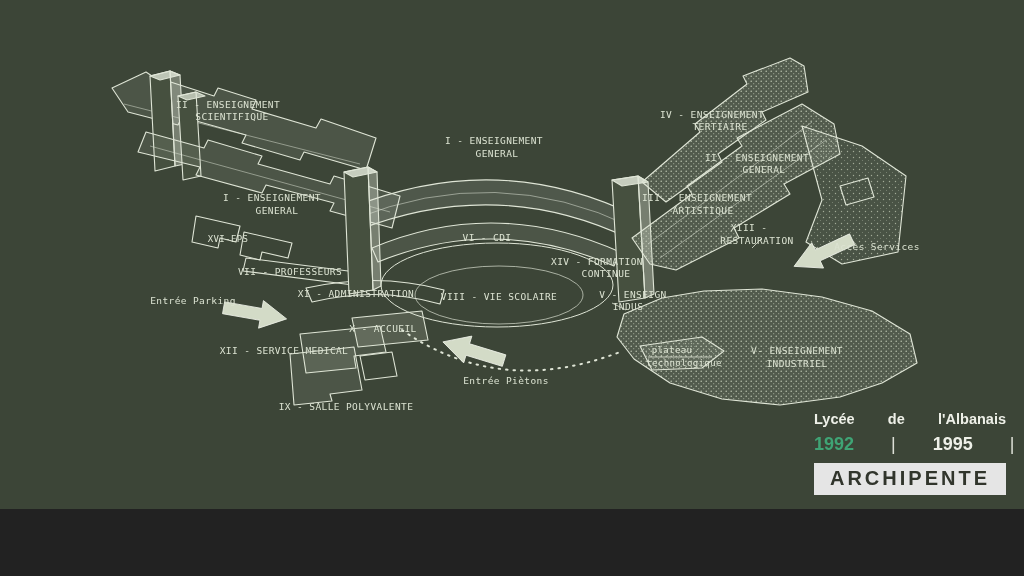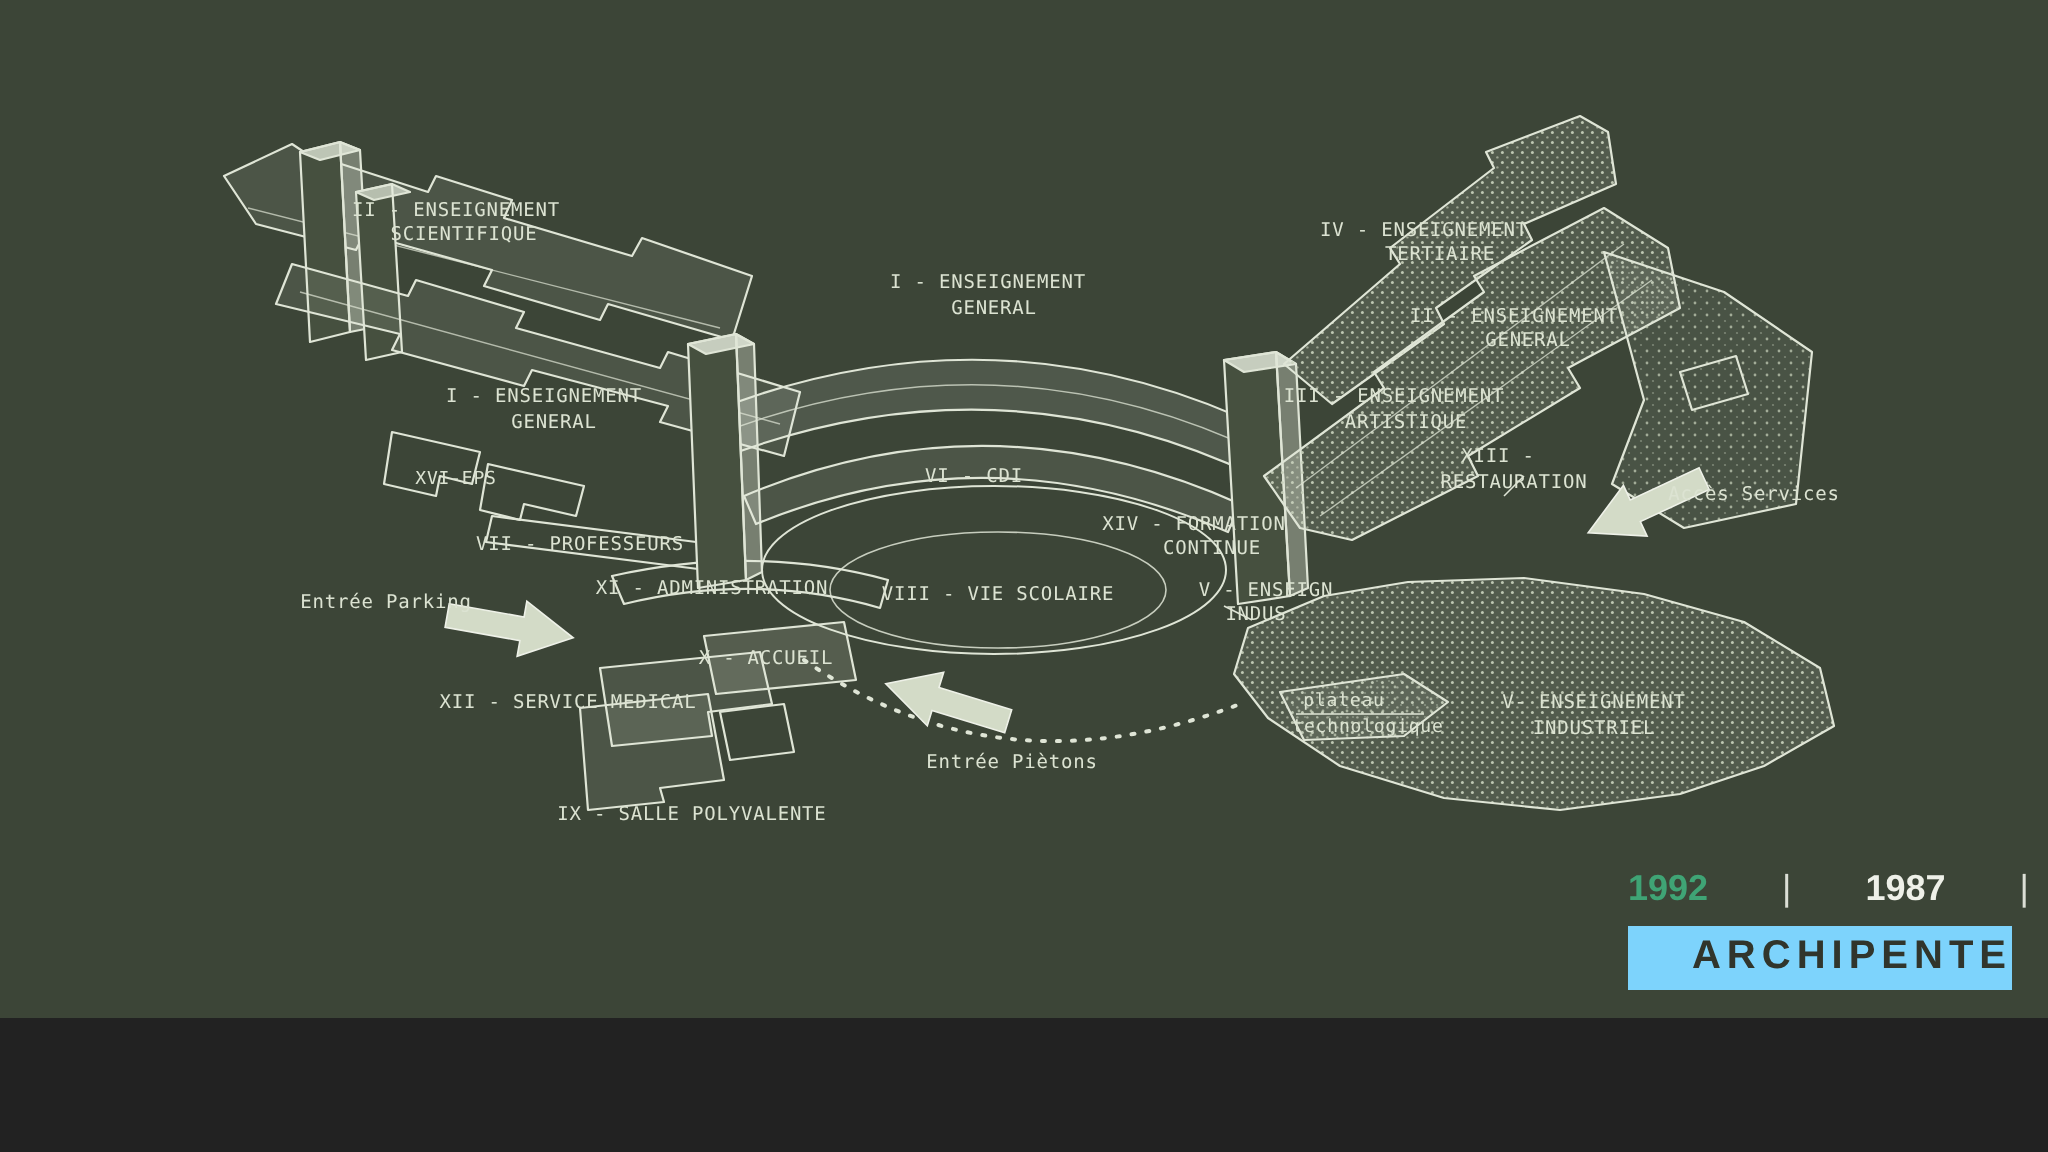--- a/index.html
+++ b/index.html
@@ -27,21 +27,21 @@
   .footer-years{
     display:flex;justify-content:space-between;align-items:baseline;
     font-weight:bold;font-size:18px;margin-top:6px;gap:37px;
   }
   .footer-years .sep{font-weight:normal;opacity:.9;}
   .year-accent{color:#3fa475;}
   .footer-hashtag{
     font-weight:bold;font-size:13.5px;margin-top:6px;letter-spacing:0.2px;white-space:nowrap;
   }
   .logo{
-    margin-top:8px;background:#7dd3fc;color:#31352c;text-align:right;
+    margin-top:8px;background:#e5e5e5;color:#31352c;text-align:center;
     font-weight:bold;font-size:20px;letter-spacing:3px;padding:4px 0 5px;
   }
 </style>
 </head>
 <body>
 
 <div class="stage">
 
   <svg class="diagram" width="1024" height="576" viewBox="0 0 1024 576">
     <defs>
@@ -175,23 +175,28 @@
 
       <text class="lbl" x="797" y="354" text-anchor="middle">V- ENSEIGNEMENT</text>
       <text class="lbl" x="797" y="367" text-anchor="middle">INDUSTRIEL</text>
 
       <text class="lbl" x="506" y="384" text-anchor="middle">Entrée Piètons</text>
       <text class="lbl" x="346" y="410" text-anchor="middle">IX - SALLE POLYVALENTE</text>
     </g>
   </svg>
 
   <div class="footer">
+    <div class="footer-title">
+      <span>Lycée</span>
+      <span>de</span>
+      <span>l'Albanais</span>
+    </div>
     <div class="footer-years">
       <span class="year-accent">1992</span>
       <span class="sep">|</span>
-      <span>1987</span>
+      <span>1995</span>
       <span class="sep">|</span>
       <span>2024</span>
     </div>
     <div class="logo">ARCHIPENTE</div>
   </div>
 
 </div>
 
 </body></html>

